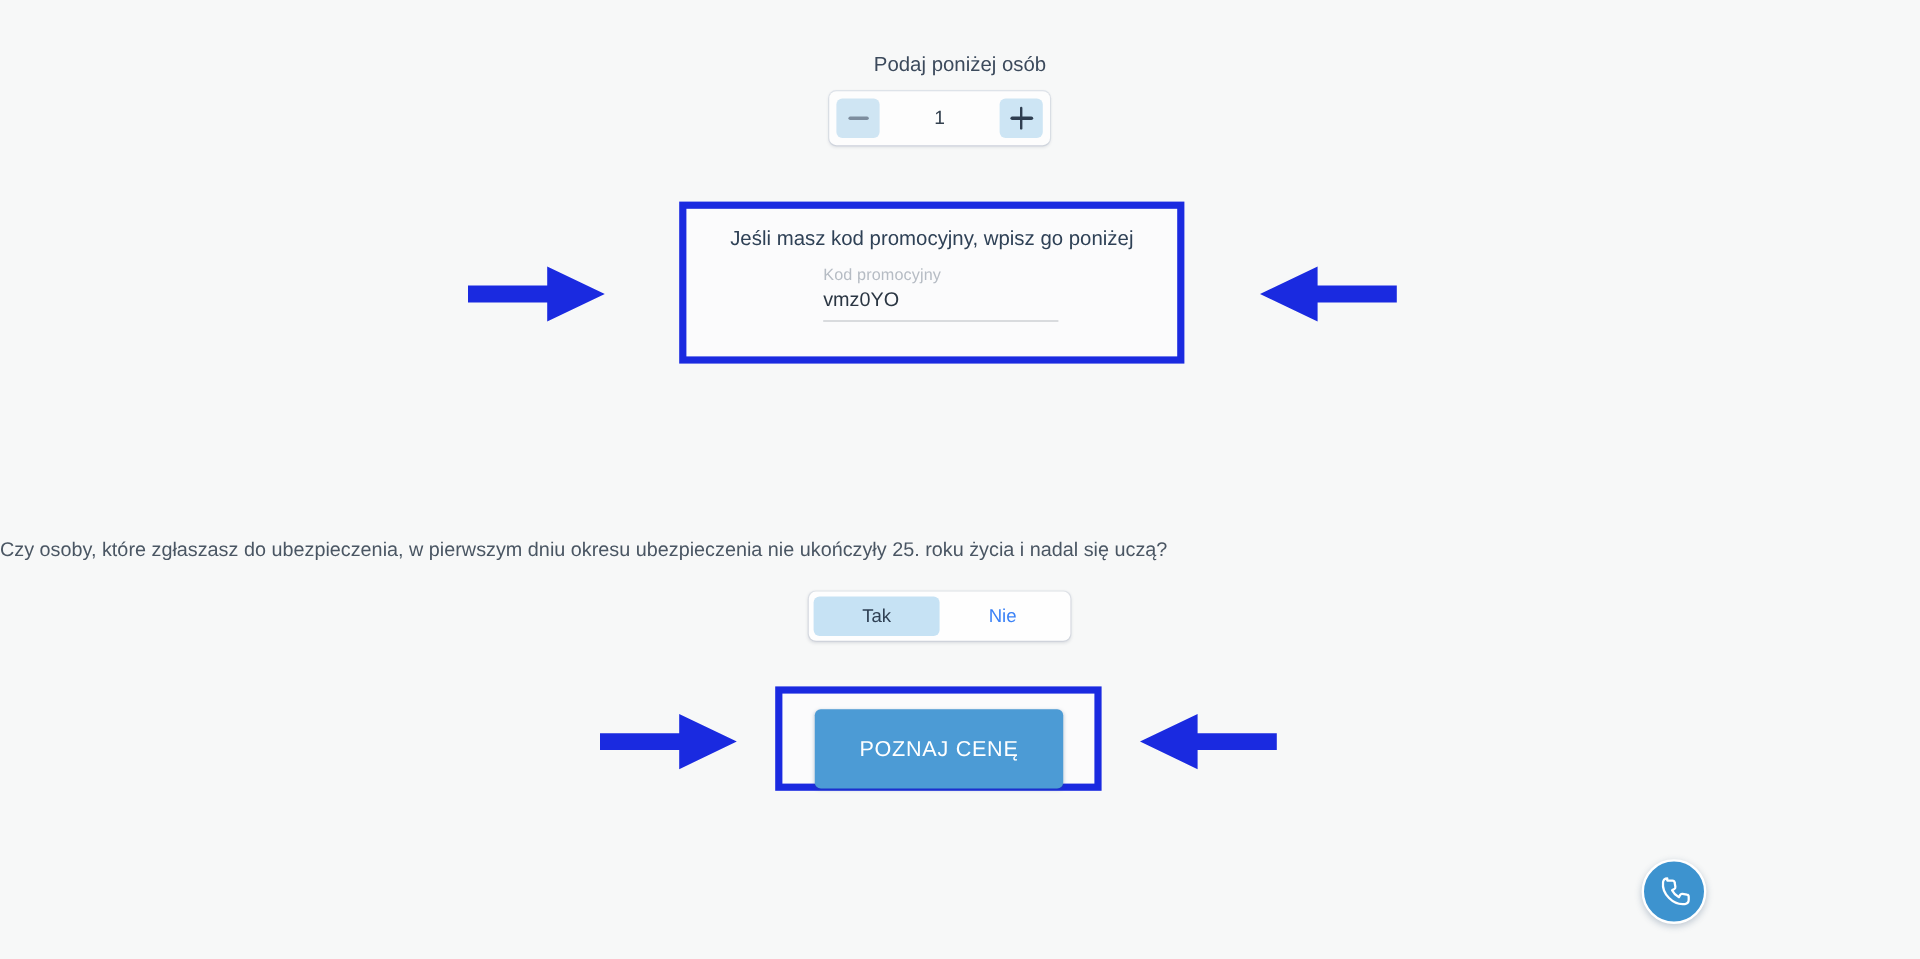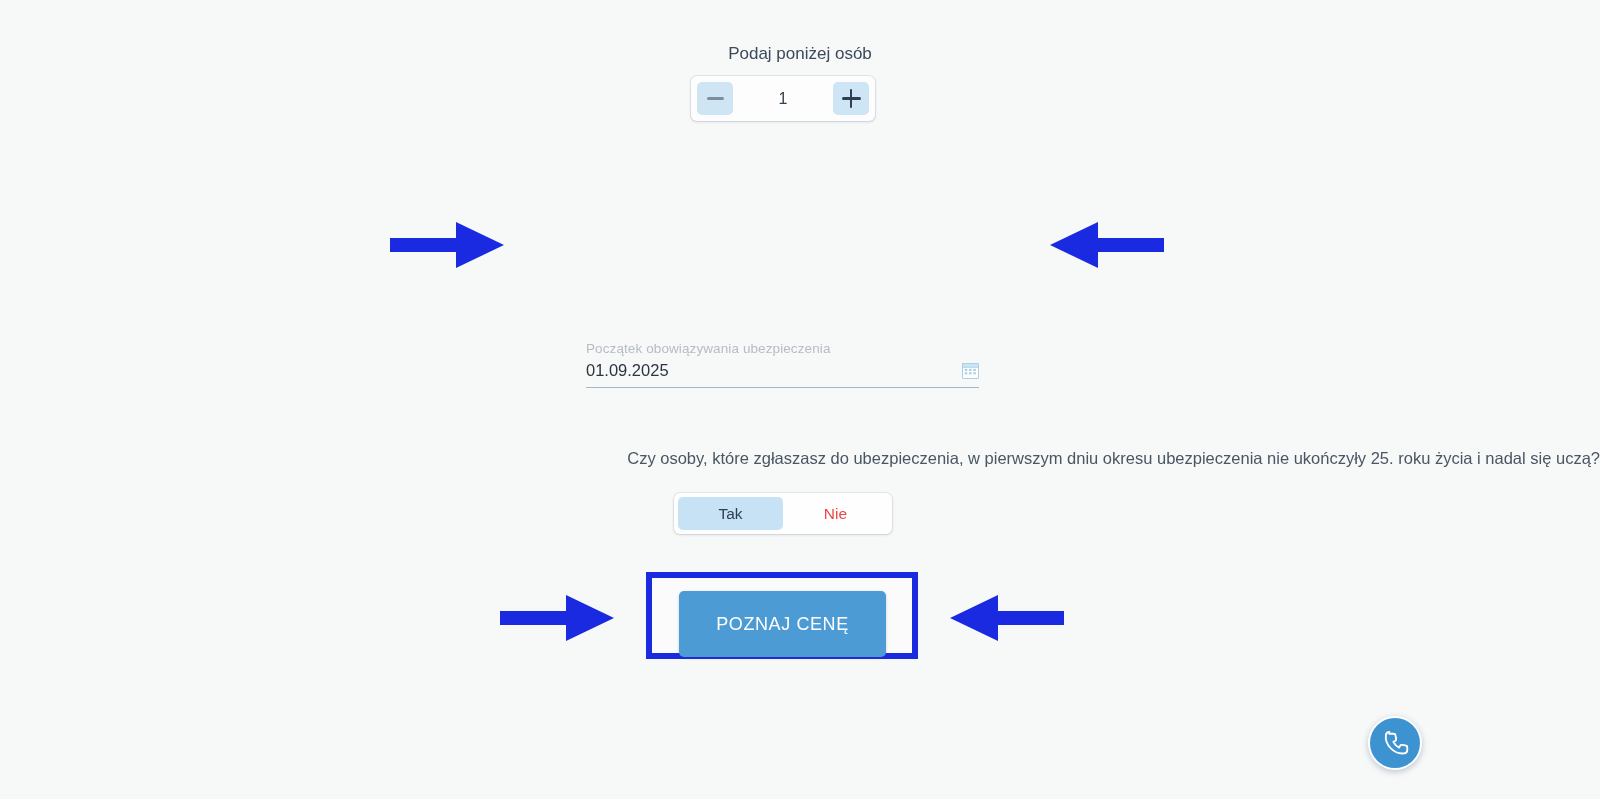--- a/index.html
+++ b/index.html
@@ -159,21 +159,21 @@
     height: 17px;
     margin-bottom: 8px;
     opacity: .95;
   }
 
   
   .question {
     position: absolute;
     left: 0; right: 0;
     top: 449px;
-    text-align: right;
+    text-align: left;
     font-size: 16.5px;
     color: #4a5663;
   }
 
   
   .toggle {
     position: absolute;
     left: 674px;
     top: 493px;
     width: 218px;
@@ -187,21 +187,21 @@
   }
   .toggle-opt {
     flex: 1;
     height: 33px;
     display: flex;
     align-items: center;
     justify-content: center;
     font-size: 15.5px;
     border-radius: 5px;
     cursor: pointer;
-    color: #ef4444;
+    color: #3b82f6;
   }
   .toggle-opt.active {
     background: #c6e2f4;
     color: #2f4054;
   }
 
   
   .cta-btn {
     position: absolute;
     left: 679px;
@@ -249,38 +249,31 @@
   <div class="stepper">
     <button class="step-btn minus">
       <span class="glyph-h"></span>
     </button>
     <div class="count-value">1</div>
     <button class="step-btn plus">
       <span class="glyph-plus"></span>
     </button>
   </div>
 
-
-  <div class="date-field">
-    <div class="field-label">Początek obowiązywania ubezpieczenia</div>
-    <div class="date-row">
-      <div class="field-value" placeholder="DD.MM.RRRR">01.09.2025</div>
-      <svg class="cal-icon" viewBox="0 0 16 16">
-        <rect x="0.5" y="1.5" width="15" height="14" rx="1" fill="#ffffff" stroke="#a9cfe6" stroke-width="1"></rect>
-        <rect x="0.5" y="1.5" width="15" height="3.4" fill="#cfe6f4" stroke="#a9cfe6" stroke-width="1"></rect>
-        <rect x="2.6" y="6.4" width="2.4" height="2.1" fill="#a9cfe6"></rect>
-        <rect x="6.6" y="6.4" width="2.4" height="2.1" fill="#a9cfe6"></rect>
-        <rect x="10.6" y="6.4" width="2.4" height="2.1" fill="#a9cfe6"></rect>
-        <rect x="2.6" y="9.6" width="2.4" height="2.1" fill="#a9cfe6"></rect>
-        <rect x="6.6" y="9.6" width="2.4" height="2.1" fill="#a9cfe6"></rect>
-        <rect x="10.6" y="9.6" width="2.4" height="2.1" fill="#a9cfe6"></rect>
-      </svg>
+  <div class="hl-box" id="promo-highlight">
+    <div class="promo-inner">
+      <div class="promo-title">Jeśli masz kod promocyjny, wpisz go poniżej</div>
     </div>
-    <div class="field-underline"></div>
+    <div class="promo-field">
+      <div class="field-label">Kod promocyjny</div>
+      <div class="field-value" placeholder="Kod promocyjny">vmz0YO</div>
+      <div class="field-underline"></div>
+    </div>
   </div>
+
 
   <div class="question">Czy osoby, które zgłaszasz do ubezpieczenia, w pierwszym dniu okresu ubezpieczenia nie ukończyły 25. roku życia i nadal się uczą?</div>
 
   <div class="toggle">
     <div class="toggle-opt active">Tak</div>
     <div class="toggle-opt">Nie</div>
   </div>
 
   <div class="hl-box" id="cta-highlight"></div>
   <button class="cta-btn">POZNAJ CENĘ</button>

